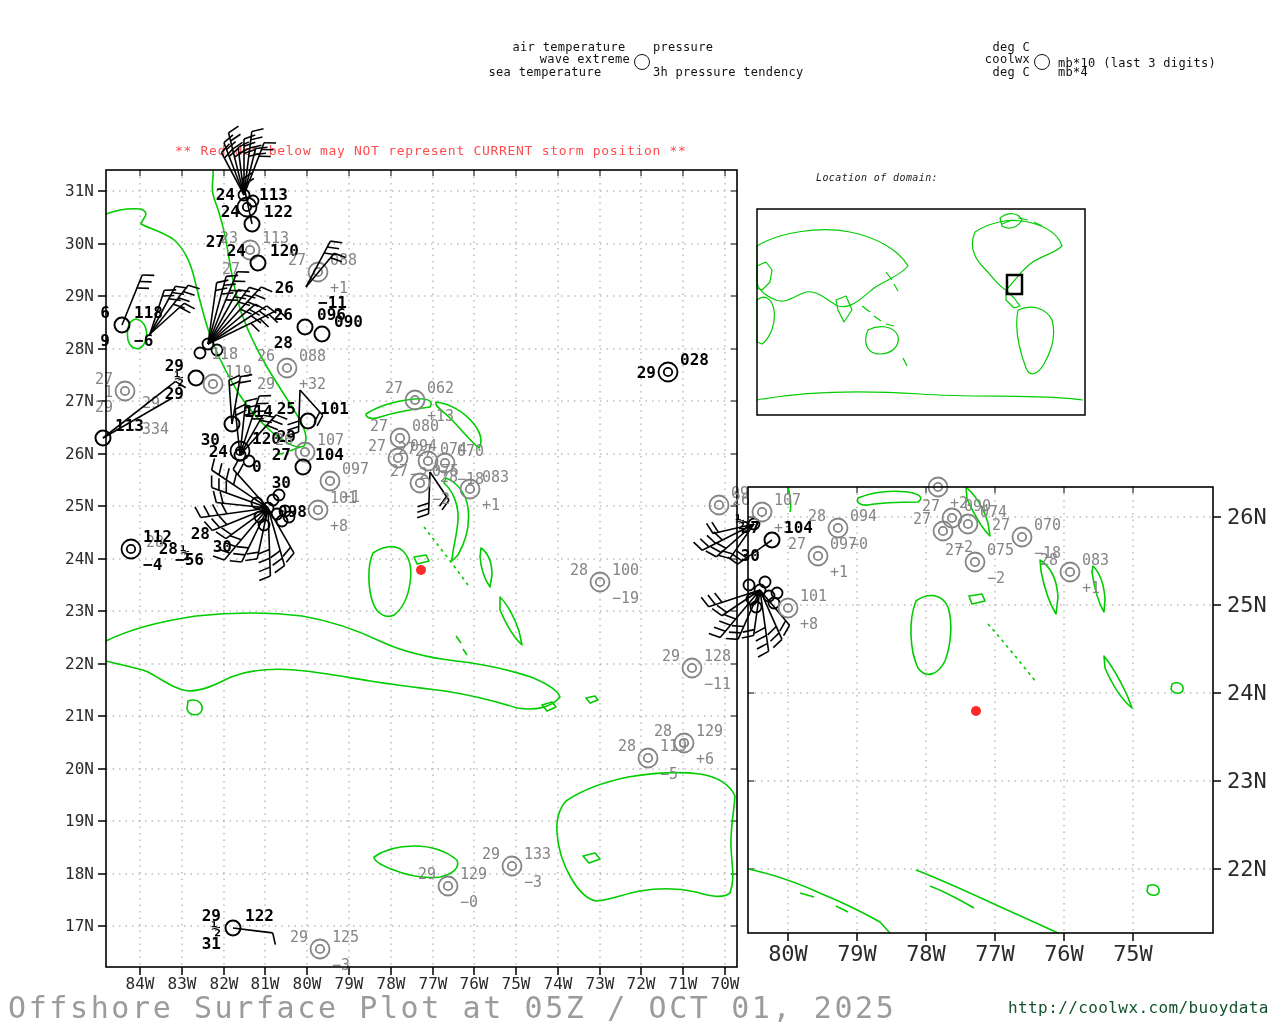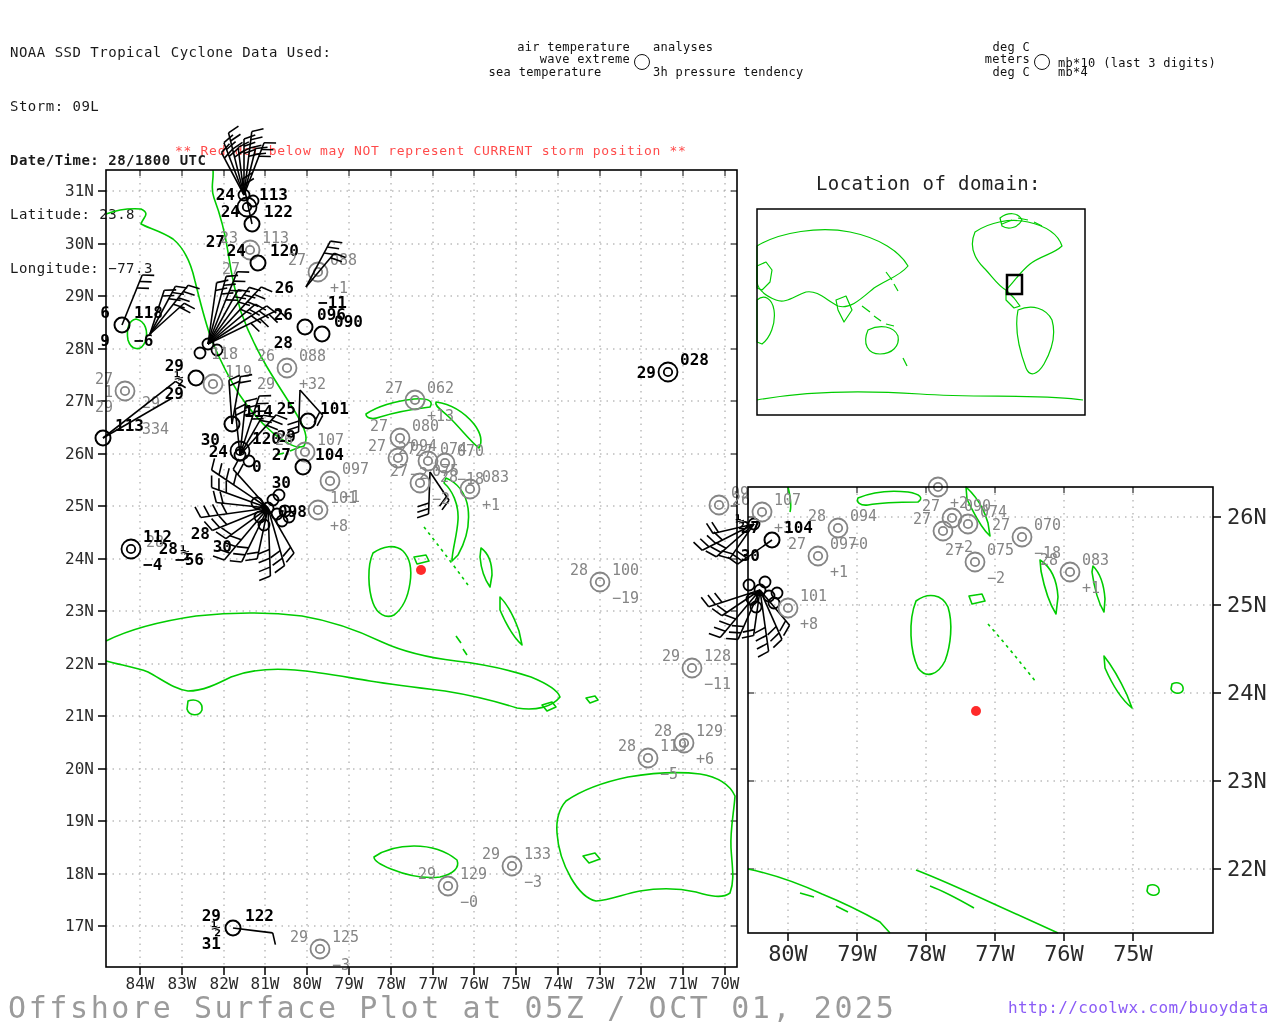--- a/index.html
+++ b/index.html
@@ -6,49 +6,42 @@
   #page{position:relative;width:1280px;height:1024px;overflow:hidden;background:#fff;
         font-family:"DejaVu Sans Mono","Liberation Mono",monospace;}
   .abs{position:absolute;white-space:pre;}
   #hdr div{font-size:14px;letter-spacing:.5px;line-height:16px;color:#1a1a1a;}
   .redtxt{color:#ff5b5b;}
   .redstrong{color:#ee2222;font-weight:700;}
   #warn{left:622px;top:3px;width:520px;text-align:center;font-size:22px;letter-spacing:1.5px;color:#ff5b5b;}
   .leg{font-size:12px;color:#111;letter-spacing:.3px;}
   .lcirc{position:absolute;width:14px;height:14px;border:1.6px solid #111;border-radius:50%;}
   #rednote{left:175px;top:143px;font-size:13px;letter-spacing:.7px;color:#ff4b4b;}
-  #insettitle{left:816px;top:172px;font-size:19px;letter-spacing:.4px;color:#222;}
+  #insettitle{left:816px;top:172px;font-size:10px;letter-spacing:.4px;color:#222;font-style:italic;}
   #title{left:8px;top:990px;font-size:30px;letter-spacing:2.6px;color:#9b9b9b;}
-  #url{left:1008px;top:998px;font-size:16px;letter-spacing:.4px;color:#8b5cf6;}
+  #url{left:1008px;top:998px;font-size:16px;letter-spacing:.4px;color:#14532d;}
   svg text{font-family:"DejaVu Sans Mono","Liberation Mono",monospace;}
 </style>
 </head>
 <body>
 
 <div id="page">
 
-  <div id="hdr" class="abs" style="left:10px;top:6px;">
-    <div class="redtxt">NOAA SSD Tropical Cyclone Data Used:</div>
-    <div>Storm: 09L</div>
-    <div class="redstrong">Date/Time: 28/1800 UTC</div>
-    <div>Latitude: 23.8</div>
-    <div>Longitude: −77.3</div>
-  </div>
 
 
-  <div class="abs leg" style="left:508px;top:40px;width:122px;text-align:right">air temperature</div>
-  <div class="abs leg" style="left:653px;top:40px">analyses</div>
+  <div class="abs leg" style="left:508px;top:40px;width:122px;text-align:center">air temperature</div>
+  <div class="abs leg" style="left:653px;top:40px">pressure</div>
   <div class="abs leg" style="left:508px;top:52px;width:122px;text-align:right">wave extreme</div>
   <div class="lcirc" style="left:634px;top:54px"></div>
   <div class="abs leg" style="left:484px;top:65px;width:122px;text-align:center">sea temperature</div>
   <div class="abs leg" style="left:653px;top:65px">3h pressure tendency</div>
 
   <div class="abs leg" style="left:940px;top:40px;width:90px;text-align:right">deg C</div>
   <div class="abs leg" style="left:1058px;top:56px">mb*10 (last 3 digits)</div>
-  <div class="abs leg" style="left:940px;top:52px;width:90px;text-align:right">meters</div>
+  <div class="abs leg" style="left:940px;top:52px;width:90px;text-align:right">coolwx</div>
   <div class="lcirc" style="left:1034px;top:54px"></div>
   <div class="abs leg" style="left:940px;top:65px;width:90px;text-align:right">deg C</div>
   <div class="abs leg" style="left:1058px;top:65px">mb*4</div>
 
   <div id="rednote" class="abs">** Red dot below may NOT represent CURRENT storm position **</div>
   <div id="insettitle" class="abs">Location of domain:</div>
 
   <svg id="plot" width="1280" height="1024" style="position:absolute;left:0;top:0">
       <g>
         <line x1="140" y1="170" x2="140" y2="967" stroke="#9a9a9a" stroke-width="1" stroke-dasharray="1.5 5"></line>

